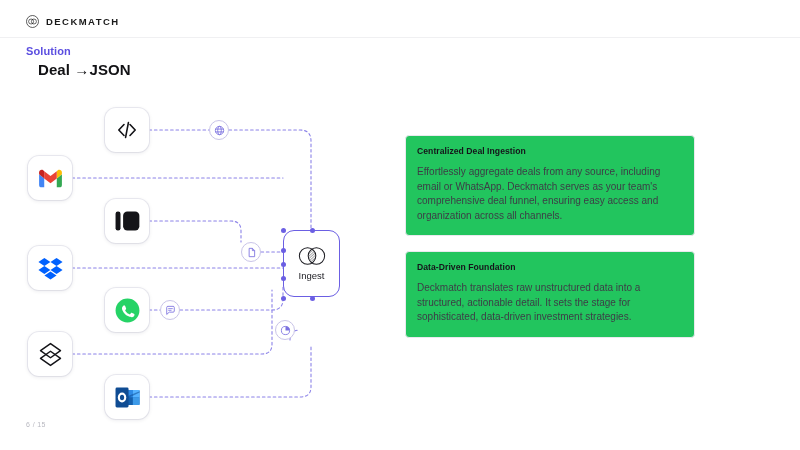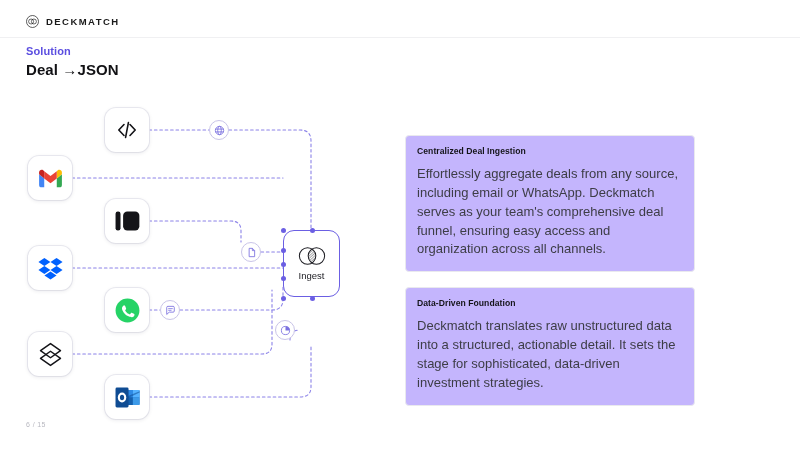--- a/index.html
+++ b/index.html
@@ -25,21 +25,21 @@
     position:absolute; left:0; top:37px; width:800px; height:1px;
     background:#f0f0f2;
   }
 
   .eyebrow {
     position:absolute; left:26px; top:45px;
     font-size:11px; font-weight:700; color:#5b4ee0;
     letter-spacing:0.1px;
   }
   .headline {
-    position:absolute; left:26px; top:61px;
+    position:absolute; left:38px; top:61px;
     font-size:15px; font-weight:700; color:#111114;
     letter-spacing:0.1px; white-space:nowrap;
   }
 
   .page-num {
     position:absolute; left:26px; top:421px;
     font-size:7px; color:#b8b8c0; letter-spacing:0.4px;
   }
 
   
@@ -72,29 +72,29 @@
   }
   .ingest-label { font-size:9.5px; color:#1c1c22; font-weight:400; }
   .port {
     position:absolute; width:5px; height:5px; border-radius:50%;
     background:#6b5fe3;
   }
 
   
   .cards { position:absolute; left:405px; top:135px; width:290px; }
   .card {
-    background:#c4b5fd; border:1px solid #e9e9ee; border-radius:4px;
+    background:#22c55e; border:1px solid #e9e9ee; border-radius:4px;
     padding:10px 11px 12px 11px; margin-bottom:15px;
   }
   .card-title {
     font-size:8.6px; font-weight:700; color:#15151a;
     letter-spacing:0.05px; margin-bottom:9px;
   }
   .card-body {
-    font-size:13px; line-height:1.45; color:#3d3d46;
+    font-size:10px; line-height:1.45; color:#3d3d46;
     letter-spacing:0.01px;
   }
 </style>
 </head>
 <body>
 
 <div class="slide">
 
   <div class="brand">
     <svg class="brand-mark" viewBox="0 0 26 26">

